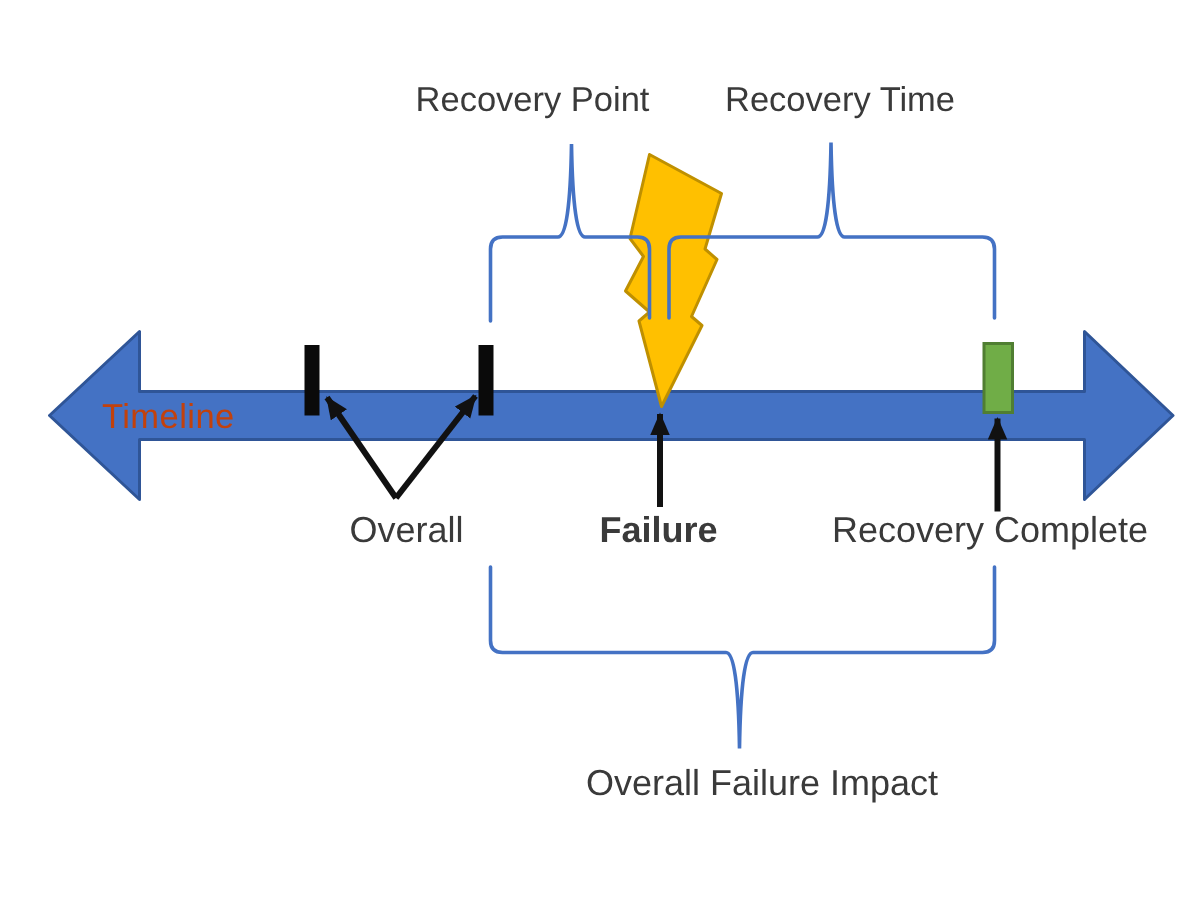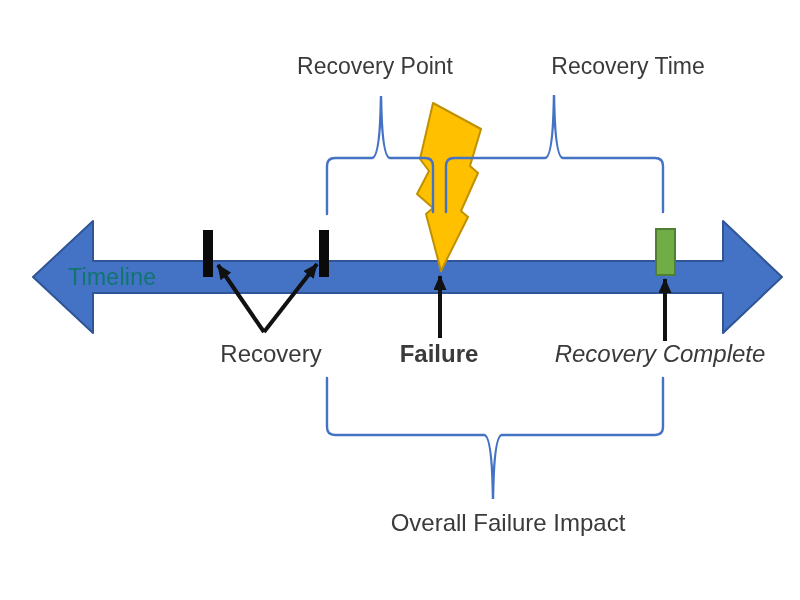--- a/index.html
+++ b/index.html
@@ -13,26 +13,26 @@
   }
   .canvas svg { position: absolute; left: 0; top: 0; }
   .label {
     position: absolute;
     white-space: nowrap;
     color: #3a3a3a;
     font-size: 24px;
     line-height: 26px;
     transform: translateX(-50%);
   }
-  .label.small-top { font-size: 23px; margin-left: 20px; }
+  .label.small-top { font-size: 23px; }
   .timeline-text {
     position: absolute;
     left: 68px;
     top: 264px;
-    color: #0f766e;
+    color: #c2410c;
     font-size: 23px;
     line-height: 26px;
     letter-spacing: 0.3px;
     transform: none;
   }
   .brace { fill: none; stroke-width: 2.4px; stroke-linecap: round; }
   .ptr { stroke-width: 4px; }
 </style>
 </head>
 <body>
@@ -62,23 +62,23 @@
 
     <path class="brace" d="M327,214 L327,166 Q327,158 335,158 L372,158 Q380,158 381,96 Q382,158 390,158 L425,158 Q433,158 433,166 L433,212" stroke="#4472C4"></path>
     <path class="brace" d="M446,212 L446,166 Q446,158 454,158 L545,158 Q553,158 554,95 Q555,158 563,158 L655,158 Q663,158 663,166 L663,212" stroke="#4472C4"></path>
     <path class="brace" d="M327,378 L327,427 Q327,435 335,435 L484,435 Q492,435 493,499 Q494,435 502,435 L655,435 Q663,435 663,427 L663,378" stroke="#4472C4"></path>
   </svg>
 
   <div class="label timeline-text">Timeline</div>
 
   <div class="label small-top" style="left:355px; top:53px;">Recovery Point</div>
 
-  <div class="label small-top" style="left:608px; top:53px;">Recovery Time</div>
+  <div class="label small-top" style="left:560px; top:53px;">Recovery Time</div>
 
-  <div class="label" style="left:271px; top:341px;">Recovery</div>
+  <div class="label" style="left:271px; top:341px;">Overall</div>
 
   <div class="label" style="left:439px; top:341px;font-weight:bold;">Failure</div>
 
-  <div class="label" style="left:660px; top:341px;font-style:italic;">Recovery Complete</div>
+  <div class="label" style="left:660px; top:341px;">Recovery Complete</div>
 
   <div class="label" style="left:488px; top:510px;margin-left:20px;">Overall Failure Impact</div>
 
 </div>
 
 </body></html>

